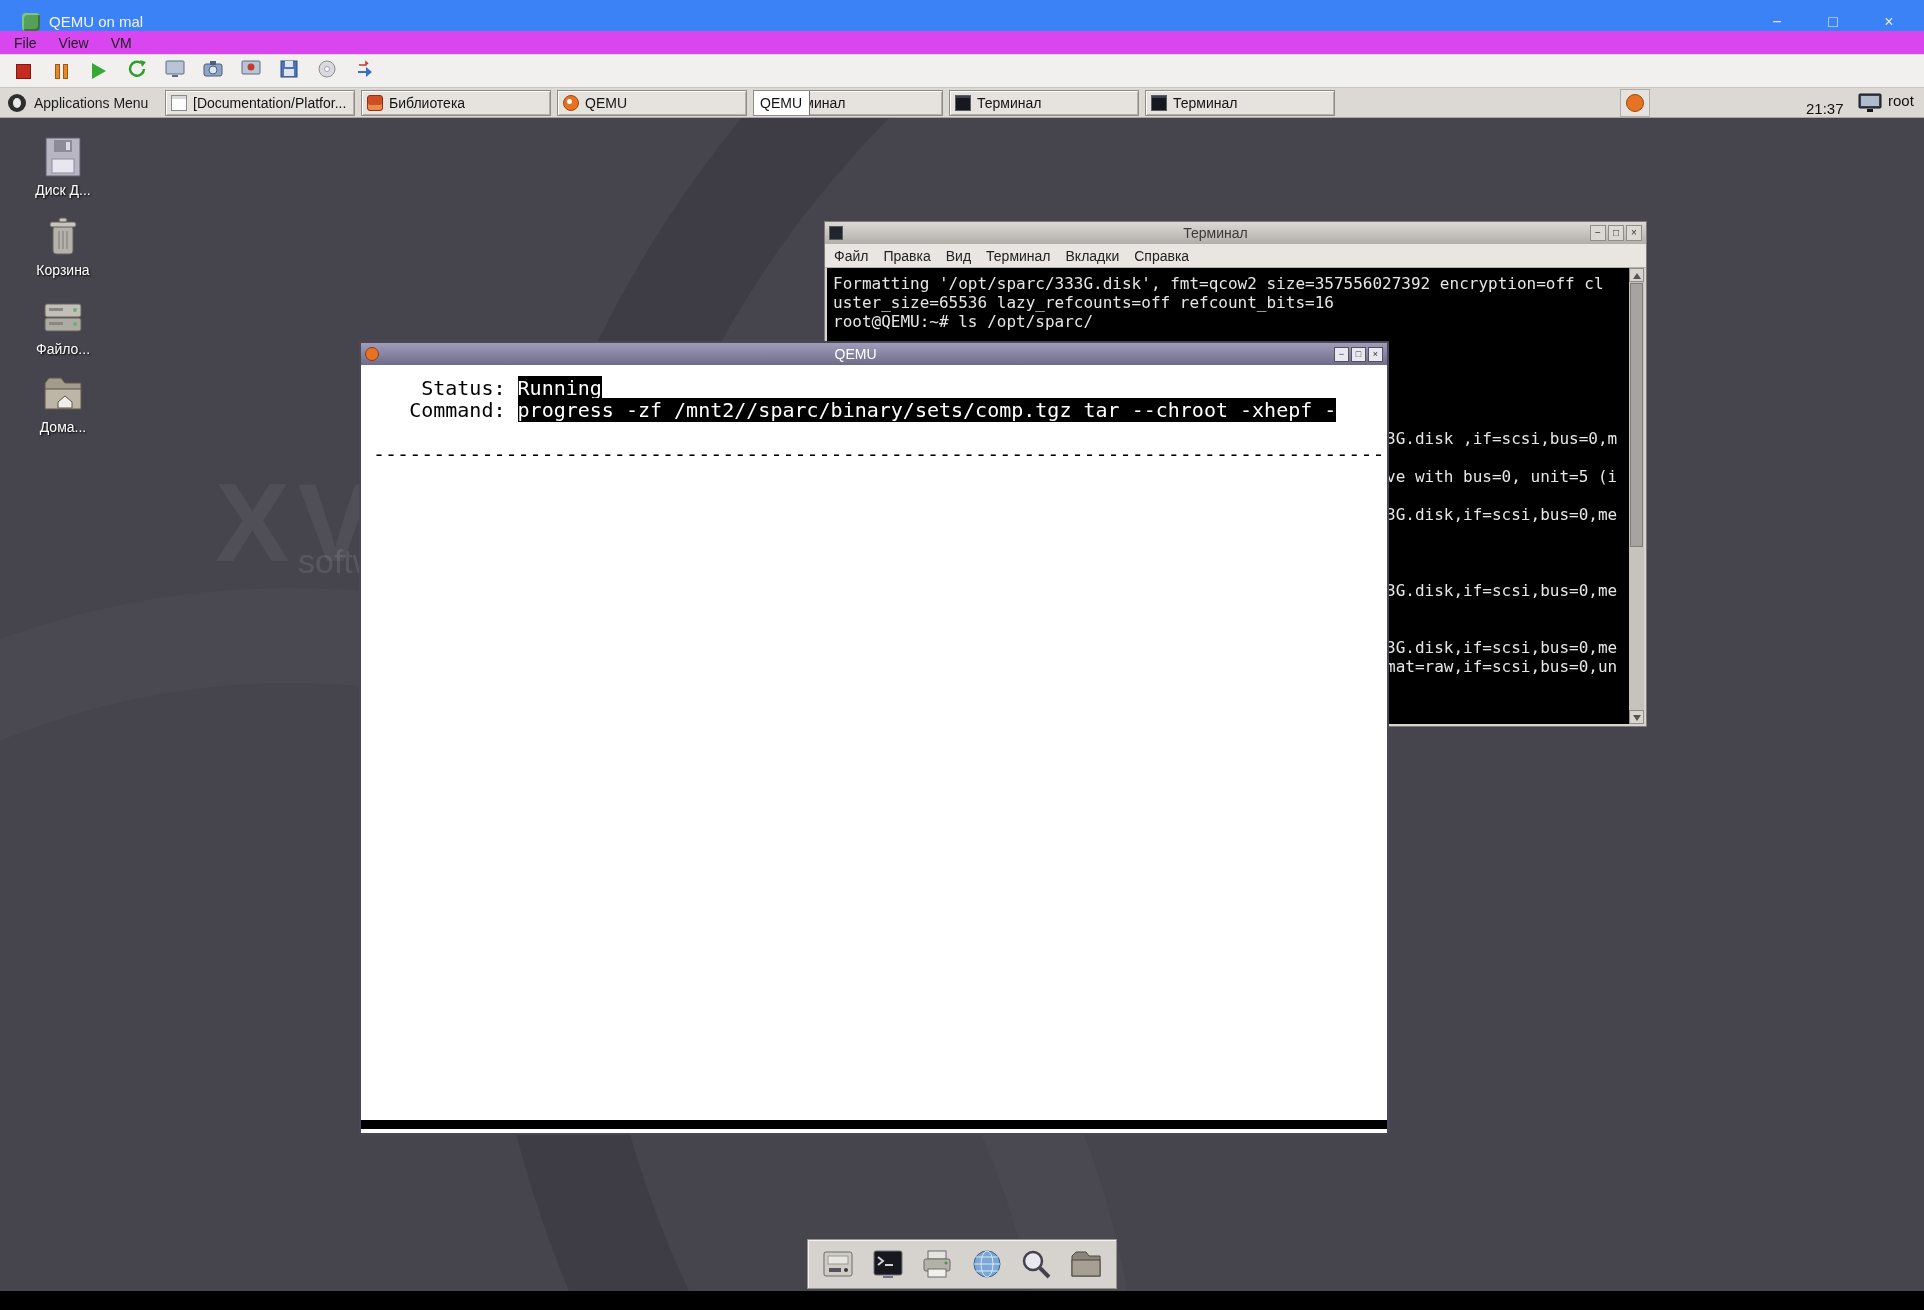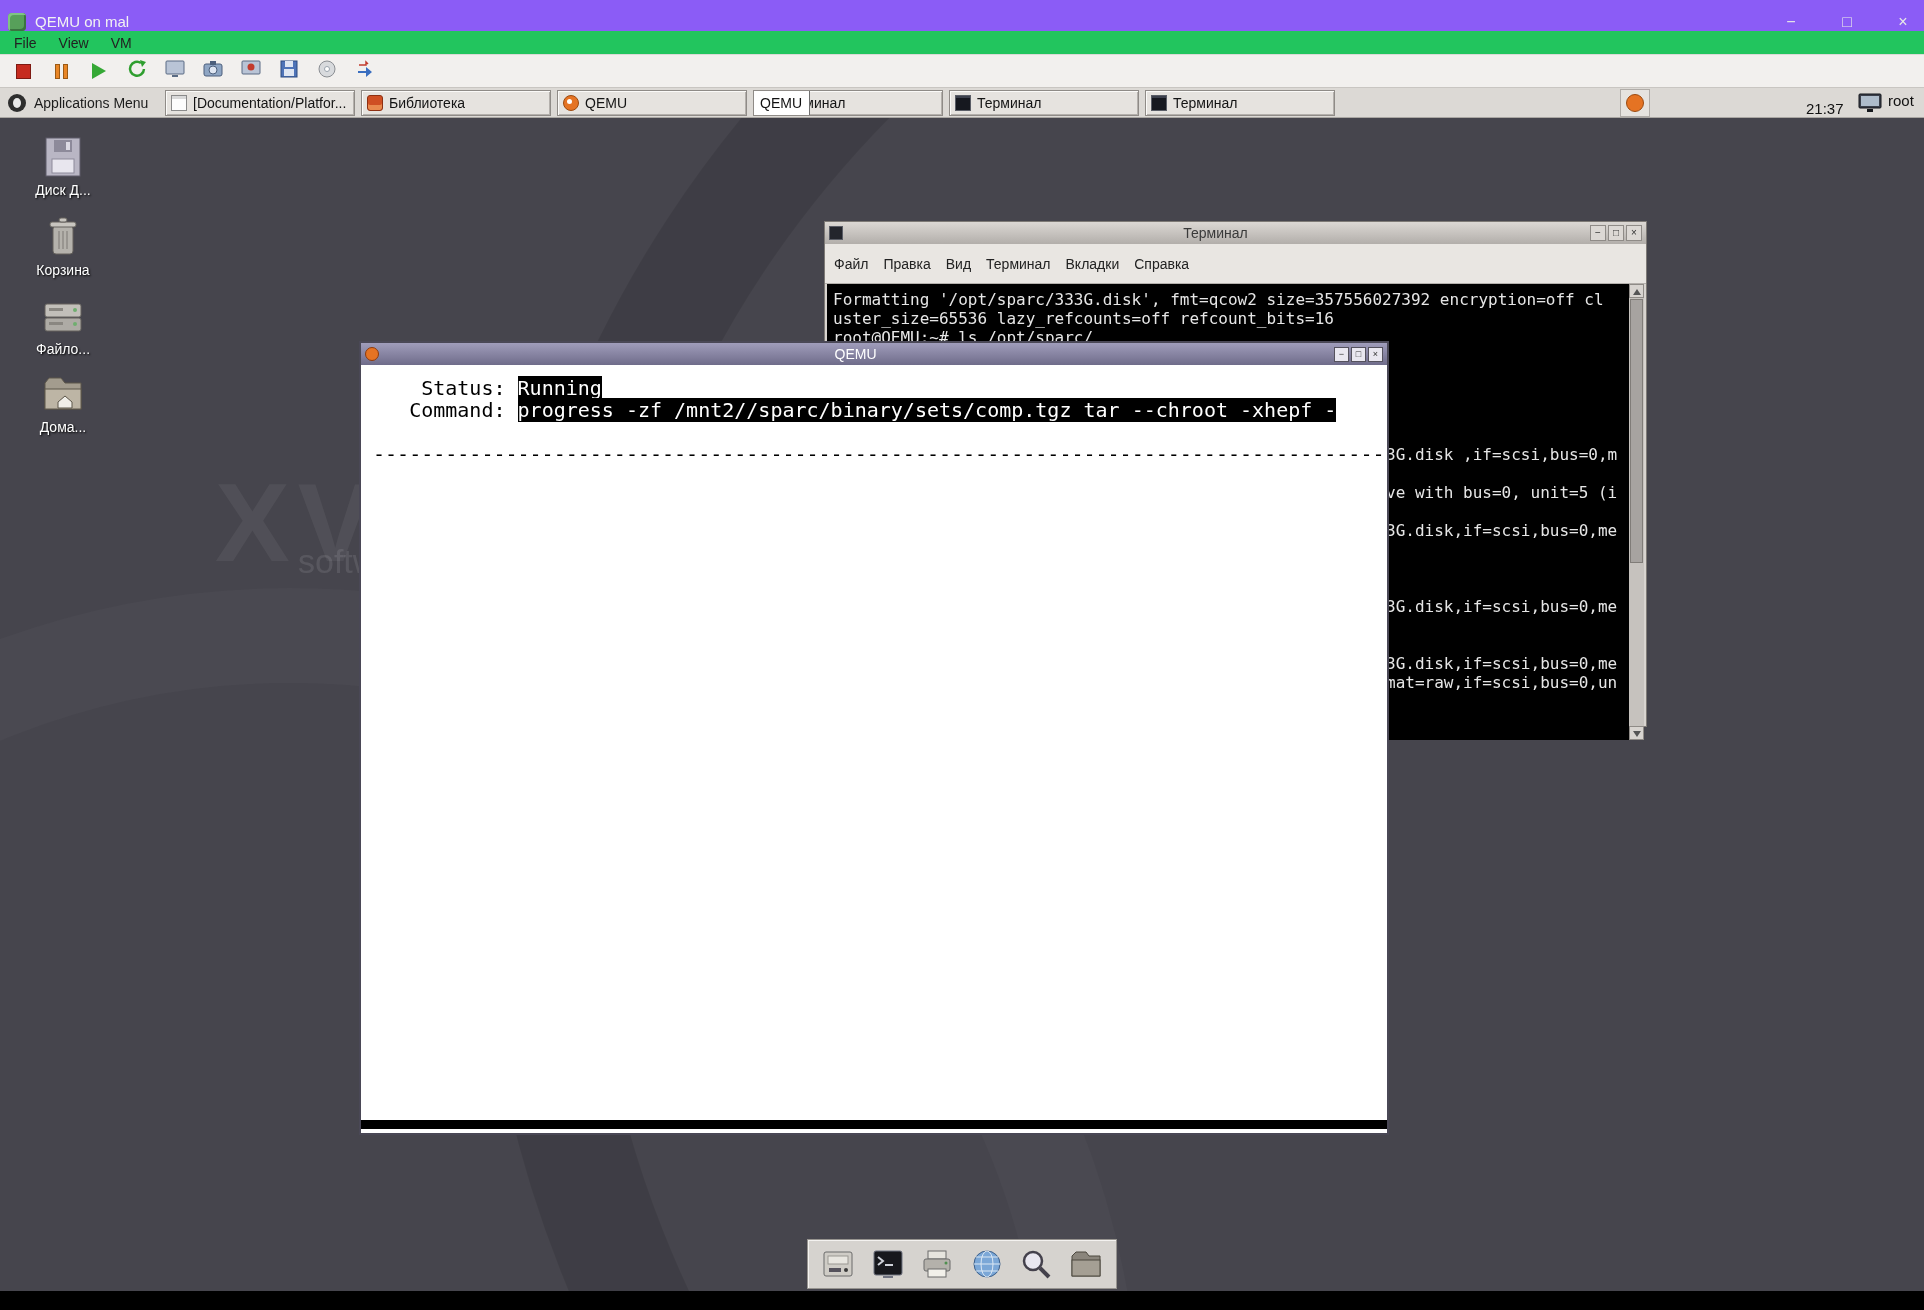--- a/index.html
+++ b/index.html
@@ -1,27 +1,27 @@
 <!DOCTYPE html>
 <html><head>
 <meta charset="utf-8">
 <style>
   *{box-sizing:border-box;margin:0;padding:0}
   html,body{width:1924px;height:1310px;background:#000;overflow:hidden;
     font-family:"Liberation Sans",sans-serif;}
   .screen{position:relative;width:1924px;height:1310px;background:#46454d;overflow:hidden}
 
   
-  .titlebar{position:absolute;top:0;left:0;width:100%;height:43px;background:#8b5cf6;
-    display:flex;align-items:center;padding:0 8px;color:#f2f2f2;font-size:15px}
+  .titlebar{position:absolute;top:0;left:0;width:100%;height:43px;background:#3b82f6;
+    display:flex;align-items:center;padding:0 22px;color:#f2f2f2;font-size:15px}
   .app-icon{width:18px;height:18px;border-radius:4px;background:#57a05a;margin-right:9px;
     box-shadow:inset 2px 2px 0 #7fc482, inset -2px -2px 0 #3b7340}
   .win-controls{margin-left:auto;display:flex;gap:30px;align-items:center}
   .win-controls span{width:26px;text-align:center;color:#e8e8e8;font-size:16px;cursor:default}
-  .menubar{position:absolute;top:31px;left:0;width:100%;height:24px;background:#22c55e;
+  .menubar{position:absolute;top:31px;left:0;width:100%;height:24px;background:#d946ef;
     display:flex;align-items:center;gap:22px;padding:0 14px;font-size:14px;color:#222;
     border-bottom:1px solid #dcdad7}
   .toolbar{position:absolute;top:55px;left:0;width:100%;height:33px;background:#f2f0ee;
     display:flex;align-items:center;gap:12px;padding:0 10px;border-bottom:1px solid #c9c6c2}
   .tb-btn{width:26px;height:26px;display:flex;align-items:center;justify-content:center}
   .i-stop{width:15px;height:15px;background:#c62b1f;border:1px solid #7e1a12}
   .i-pause{display:flex;gap:3px}
   .i-pause i{display:block;width:5px;height:15px;background:#e98626;border:1px solid #9c5a15}
   .i-play{width:0;height:0;border-left:14px solid #35a835;border-top:8px solid transparent;
     border-bottom:8px solid transparent}
@@ -74,21 +74,21 @@
 
   
   .twin{position:absolute;left:824px;top:103px;width:823px;height:506px;background:#d8d4d0;
     border:1px solid #7e7a76;z-index:2}
   .t-titlebar{height:22px;background:linear-gradient(#dcd8d4,#b2aeaa);display:flex;
     align-items:center;padding:0 4px}
   .t-title{flex:1;text-align:center;font-size:14px;color:#3a3a3a}
   .t-ticon{width:14px;height:14px;background:#23252c;border:1px solid #5a5d66;flex:0 0 auto}
   .t-btn{width:16px;height:16px;margin-left:2px;background:#dcd8d4;border:1px solid #8f8b87;
     font-size:10px;line-height:14px;text-align:center;color:#333;flex:0 0 auto}
-  .t-menubar{height:40px;background:#e9e6e2;border-bottom:1px solid #b4b0ac;display:flex;
+  .t-menubar{height:24px;background:#e9e6e2;border-bottom:1px solid #b4b0ac;display:flex;
     align-items:center;gap:15px;padding:0 9px;font-size:14px;color:#222}
   .t-content{position:relative;margin:0 2px 2px;height:456px;background:#000;overflow:hidden;
     font-family:"DejaVu Sans Mono",monospace;font-size:16px;line-height:19px;color:#e6e6e6}
   .t-text{padding:6px}
   .t-line{white-space:pre}
   .t-frag{position:absolute;left:559px;white-space:pre}
   .t-scroll{position:absolute;right:0;top:0;bottom:0;width:15px;background:#c6c2be}
   .sb-btn{position:absolute;left:0;width:15px;height:14px;background:#d8d4d0;
     border:1px solid #8f8b87}
   .sb-up{top:0}.sb-down{bottom:0}

